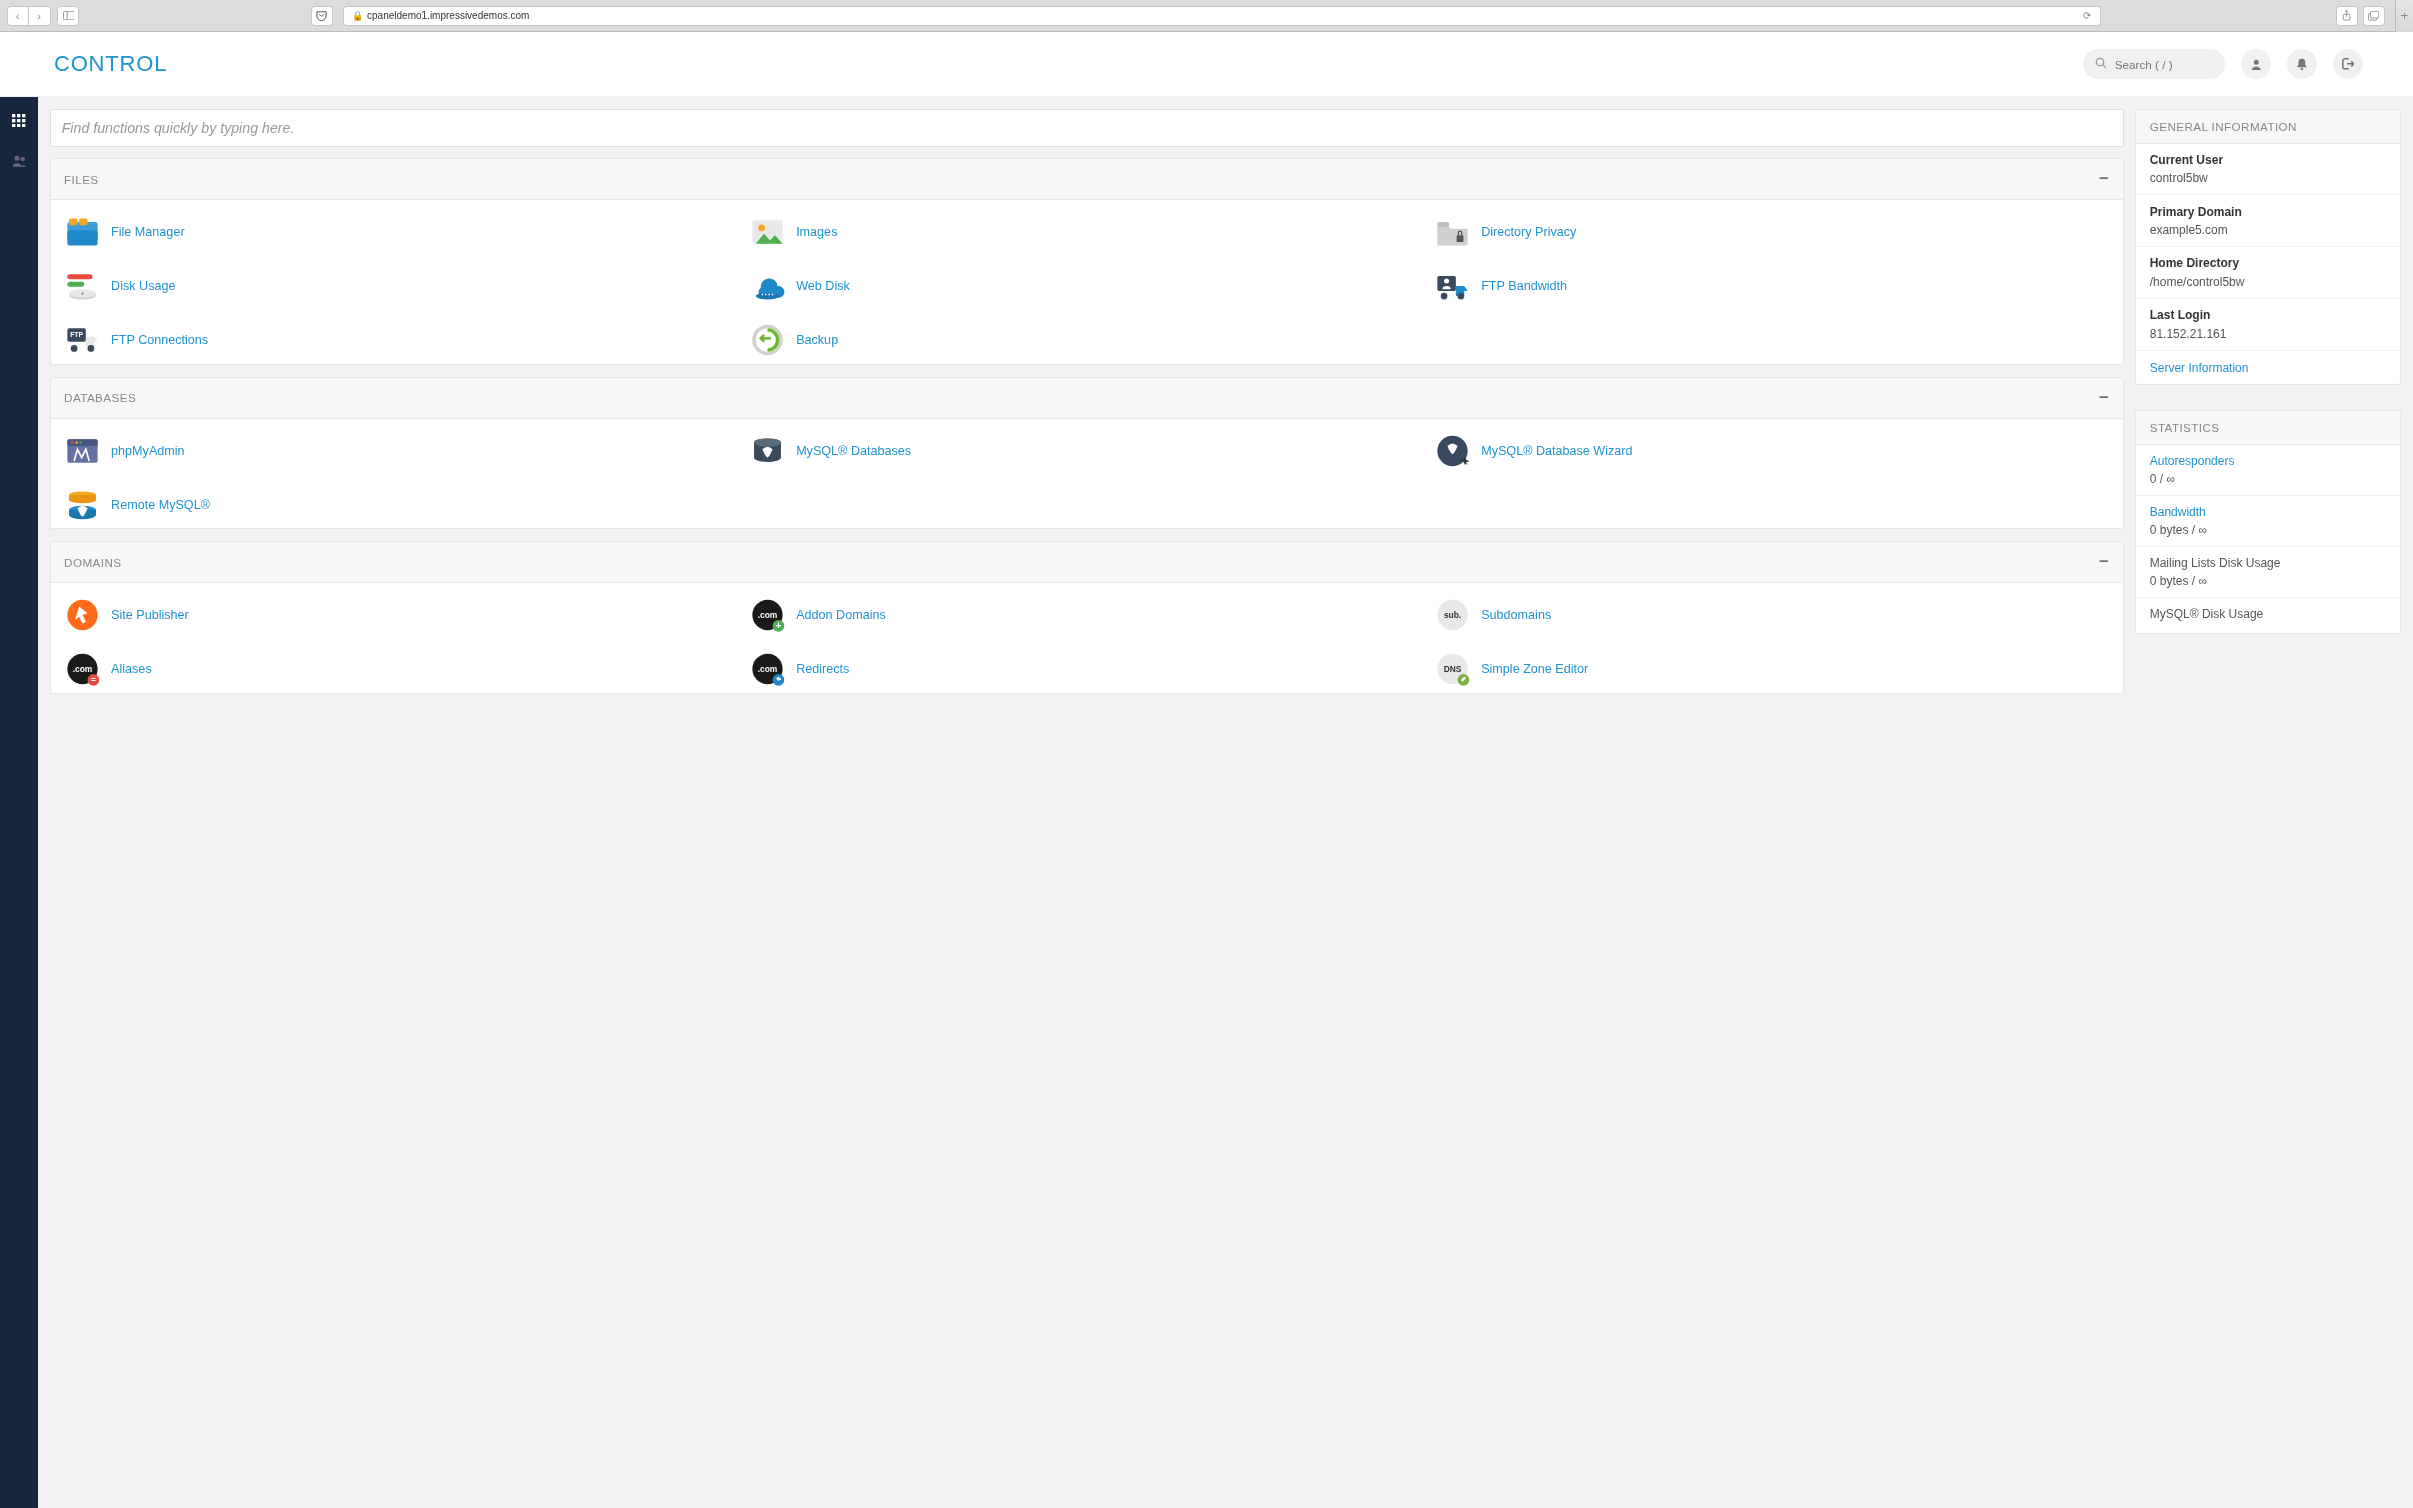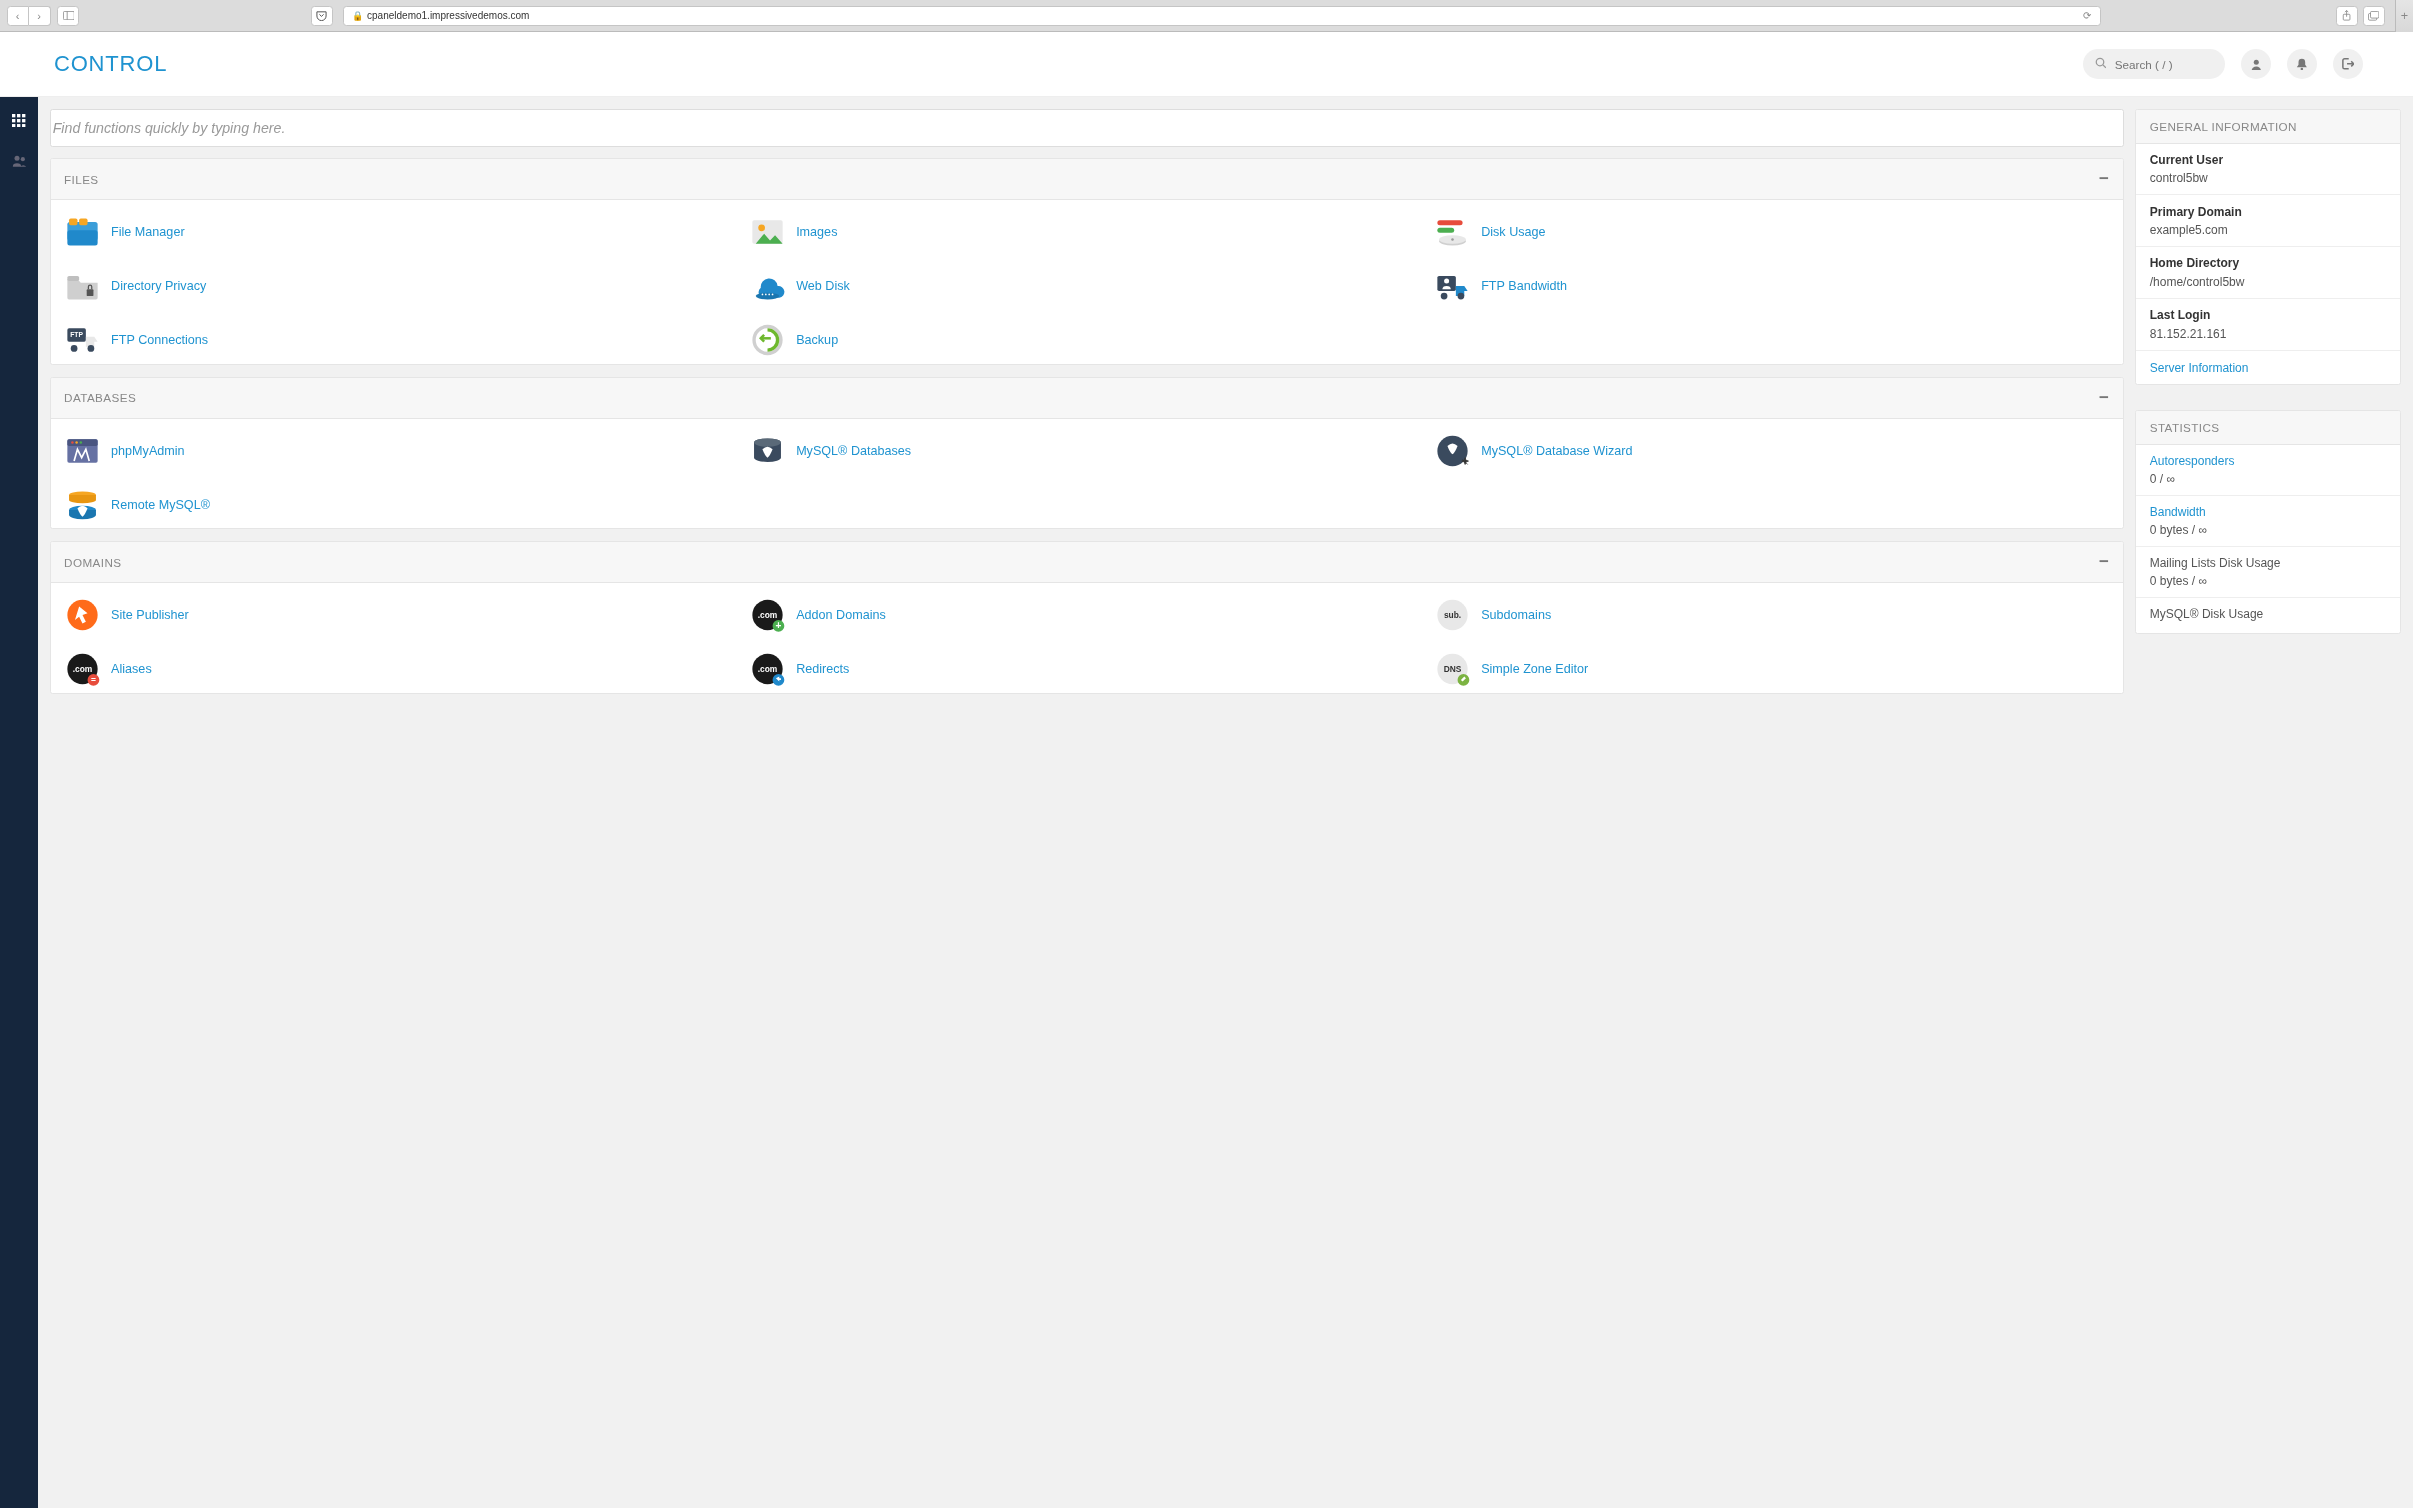--- a/index.html
+++ b/index.html
@@ -30,21 +30,21 @@
 .app-body { display: flex; min-height: calc(100vh - 97px); background: #f1f1f1; }
 .sidebar { width: 38px; background: #15263d; display: flex; flex-direction: column; align-items: center; padding-top: 10px; gap: 13.4px; }
 .sidebar-item { color: #aab; width: 38px; height: 27px; display: flex; align-items: center; justify-content: center; font-size: 12.6px; cursor: pointer; }
 .sidebar-item.active { color: #fff; }
 .main { flex: 1; padding: 11.7px; display: flex; gap: 11.7px; }
 .main-left { flex: 1; display: flex; flex-direction: column; gap: 11.7px; }
 .main-right { width: 266px; display: flex; flex-direction: column; gap: 25px; }
 
 
 .quick-search { background: #fff; border: 0.8px solid #ddd; border-radius: 2.5px; }
-.quick-search input { width: 100%; border: none; outline: none; padding: 10px 2px; font-size: 14.2px; font-style: italic; color: #555; background: transparent; }
+.quick-search input { width: 100%; border: none; outline: none; padding: 10px 11px; font-size: 14.2px; font-style: italic; color: #555; background: transparent; }
 .quick-search input::placeholder { color: #999; font-style: italic; }
 
 
 .section { background: #fff; border: 0.8px solid #e5e5e5; border-radius: 2.5px; overflow: hidden; }
 .section-header { background: #f7f7f7; padding: 10px 13.4px; display: flex; align-items: center; color: #888; font-size: 11.7px; letter-spacing: 0.4px; border-bottom: 0.8px solid #e5e5e5; }
 .collapse-icon { margin-left: auto; color: #777; font-weight: bold; font-size: 17px; cursor: pointer; }
 .section-body { padding: 15px 13.4px 6.7px; display: grid; grid-template-columns: repeat(3, 1fr); gap: 20px 10px; }
 .tool { display: flex; align-items: center; gap: 10px; cursor: pointer; }
 .tool-icon { width: 37px; height: 34px; display: flex; align-items: center; justify-content: center; }
 .tool-label { color: #1f93d0; font-size: 12.6px; }
@@ -199,39 +199,39 @@
                   <rect x="4" y="6" width="36" height="28" rx="2" fill="#e8e8e8"></rect>
                   <circle cx="15" cy="15" r="4" fill="#f6a623"></circle>
                   <path d="M8 34 l10 -12 l7 8 l6 -6 l9 10 z" fill="#4caf50"></path>
                 </svg>
               </span>
             <span class="tool-label">Images</span>
           </div>
           <div class="tool">
             <span class="tool-icon">
                 <svg class="ico" viewBox="0 0 44 40">
+                  <path d="M4 12 h12 l4 4 h20 v18 a2 2 0 0 1 -2 2 h-32 a2 2 0 0 1 -2 -2 z" fill="#cfcfcf"></path>
+                  <rect x="4" y="8" width="14" height="6" rx="2" fill="#bfbfbf"></rect>
+                  <rect x="27" y="24" width="8" height="8" rx="1" fill="#555"></rect>
+                  <path d="M29 24 v-3 a2 2 0 0 1 4 0 v3" fill="none" stroke="#555" stroke-width="1.5"></path>
+                </svg>
+              </span>
+            <span class="tool-label">Directory Privacy</span>
+          </div>
+          <div class="tool">
+            <span class="tool-icon">
+                <svg class="ico" viewBox="0 0 44 40">
                   <rect x="4" y="6" width="30" height="6" rx="3" fill="#e74c3c"></rect>
                   <rect x="4" y="15" width="20" height="6" rx="3" fill="#4caf50"></rect>
                   <ellipse cx="22" cy="31" rx="16" ry="5" fill="#d0d0d0"></ellipse>
                   <ellipse cx="22" cy="29" rx="16" ry="5" fill="#e8e8e8"></ellipse>
                   <circle cx="22" cy="29" r="1.5" fill="#999"></circle>
                 </svg>
               </span>
             <span class="tool-label">Disk Usage</span>
-          </div>
-          <div class="tool">
-            <span class="tool-icon">
-                <svg class="ico" viewBox="0 0 44 40">
-                  <path d="M4 12 h12 l4 4 h20 v18 a2 2 0 0 1 -2 2 h-32 a2 2 0 0 1 -2 -2 z" fill="#cfcfcf"></path>
-                  <rect x="4" y="8" width="14" height="6" rx="2" fill="#bfbfbf"></rect>
-                  <rect x="27" y="24" width="8" height="8" rx="1" fill="#555"></rect>
-                  <path d="M29 24 v-3 a2 2 0 0 1 4 0 v3" fill="none" stroke="#555" stroke-width="1.5"></path>
-                </svg>
-              </span>
-            <span class="tool-label">Directory Privacy</span>
           </div>
           <div class="tool">
             <span class="tool-icon">
                 <svg class="ico" viewBox="0 0 44 40">
                   <path d="M14 22 a10 10 0 0 1 20 -2 a7 7 0 0 1 2 14 h-20 a7 7 0 0 1 -2 -12 z" fill="#2089cb"></path>
                   <ellipse cx="22" cy="32" rx="14" ry="4" fill="#1a76b0"></ellipse>
                   <circle cx="16" cy="30" r="1" fill="#fff"></circle>
                   <circle cx="20" cy="30" r="1" fill="#fff"></circle>
                   <circle cx="24" cy="30" r="1" fill="#fff"></circle>
                   <circle cx="28" cy="30" r="1" fill="#fff"></circle>

